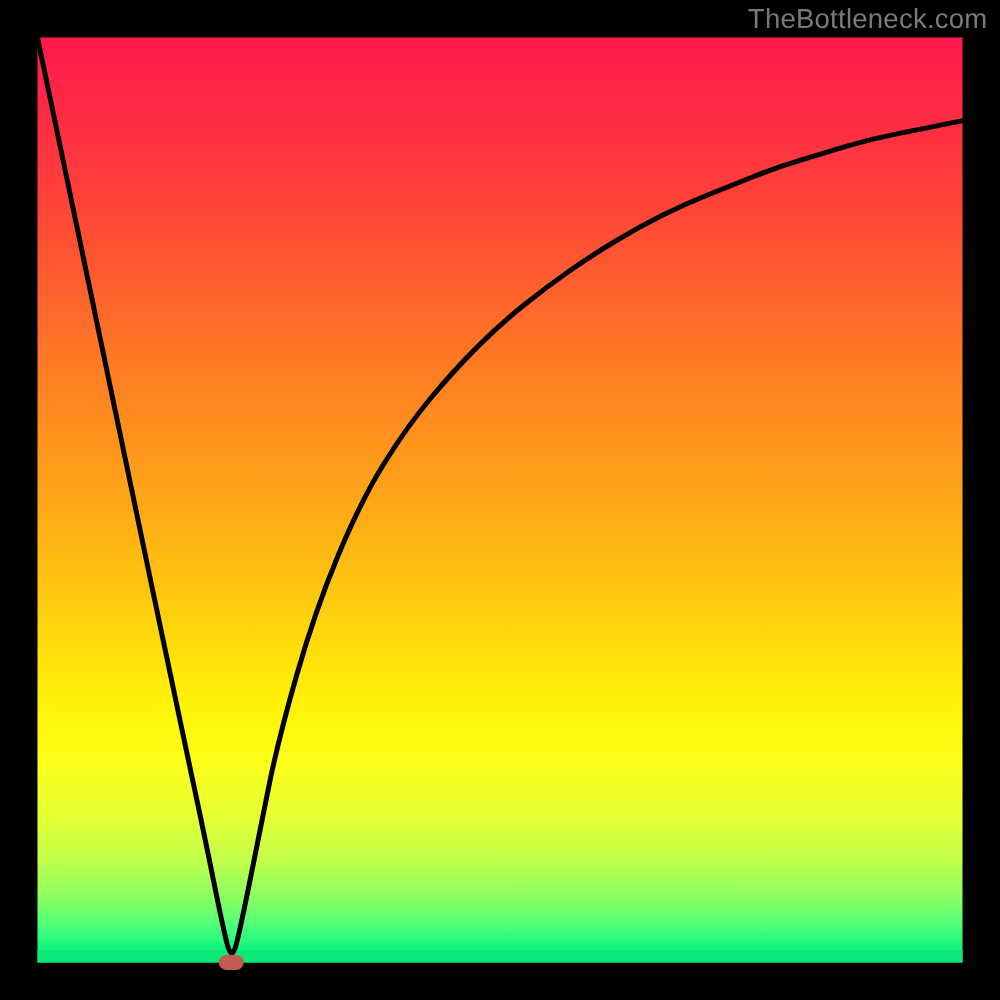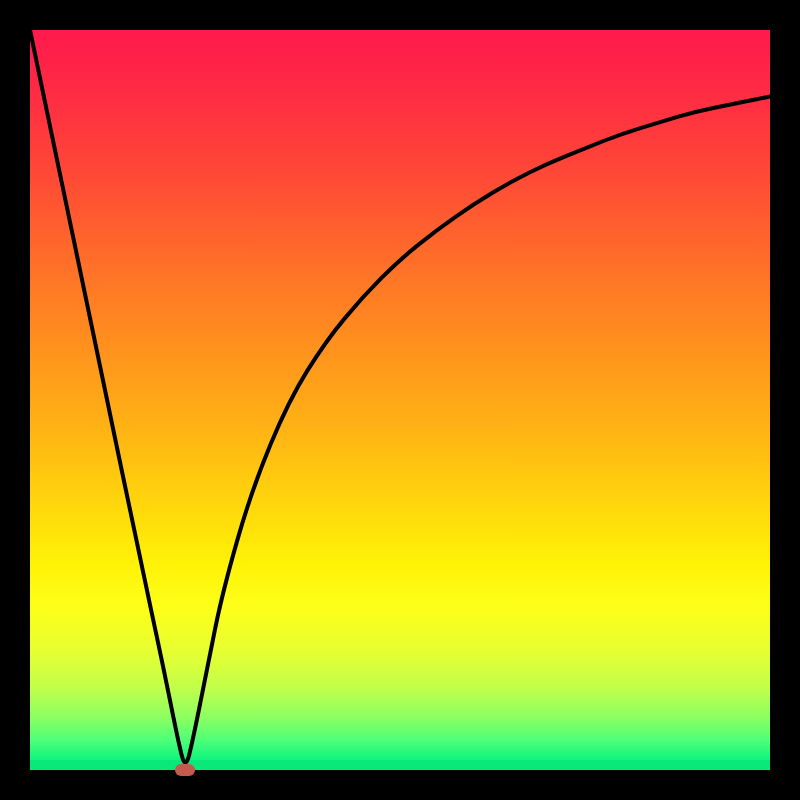--- a/index.html
+++ b/index.html
@@ -74,20 +74,21 @@
     background: #c4594e;
     border-radius: 6px;
     transform: translate(-50%, -50%);
   }
 </style>
 </head>
 <body>
 
 <div class="frame">
 
+  <div class="watermark">TheBottleneck.com</div>
 
   <div class="plot-area">
     <div class="bottom-stripe"></div>
 
     <svg class="curve" viewBox="0 0 740 740" preserveAspectRatio="none">
       <path id="curve-path" d="M 0 0 Q 0 0 18.5 88.80000000000001 Q 37 177.60000000000002 55.5 266.4 Q 74 355.2 92.5 444 Q 111 532.8 122.1 584.5999999999999 Q 133.2 636.4 140.6 673.4 Q 148 710.4 151.7 725.2 Q 155.4 740 159.10000000000002 725.2 Q 162.8 710.4 170.2 673.4 Q 177.6 636.4 185 599.4 Q 192.4 562.4 207.2 510.6 Q 222 458.8 240.5 414.4 Q 259 370 277.5 340.4 Q 296 310.8 314.5 288.6 Q 333 266.4 351.5 247.9 Q 370 229.40000000000003 388.5 214.60000000000005 Q 407.00000000000006 199.80000000000007 425.5 186.85000000000002 Q 444 173.89999999999998 462.5 162.79999999999995 Q 481 151.69999999999993 499.5 142.45 Q 518 133.20000000000005 536.5 125.80000000000001 Q 555 118.39999999999998 573.5 111 Q 592 103.60000000000002 610.5 98.05000000000001 Q 629 92.5 647.5 86.94999999999999 Q 666 81.39999999999998 684.5 77.69999999999999 Q 703 74 721.5 70.30000000000001 T 740 66.60000000000002" fill="none" stroke="#000" stroke-width="4" stroke-linejoin="round" stroke-linecap="round"></path>
     </svg>
 
     <div class="marker" id="marker" style="left: 155.4px; top: 740px;"></div>
   </div>

